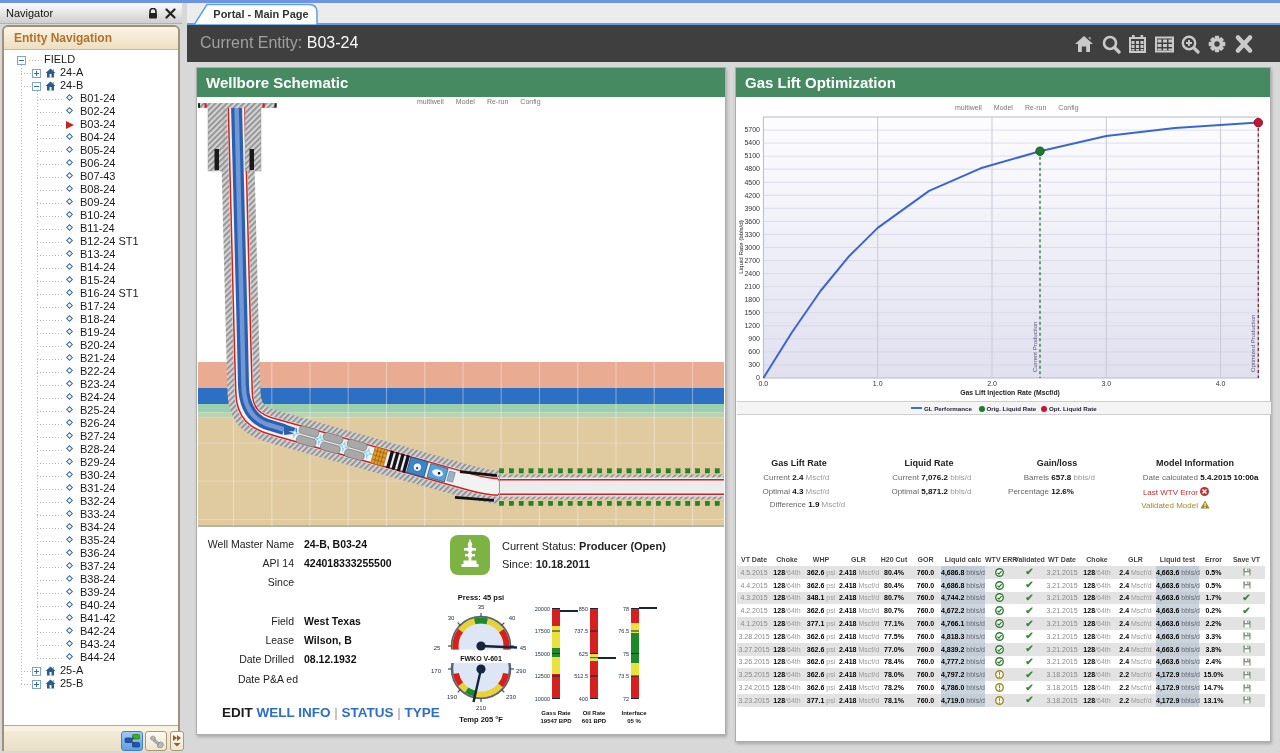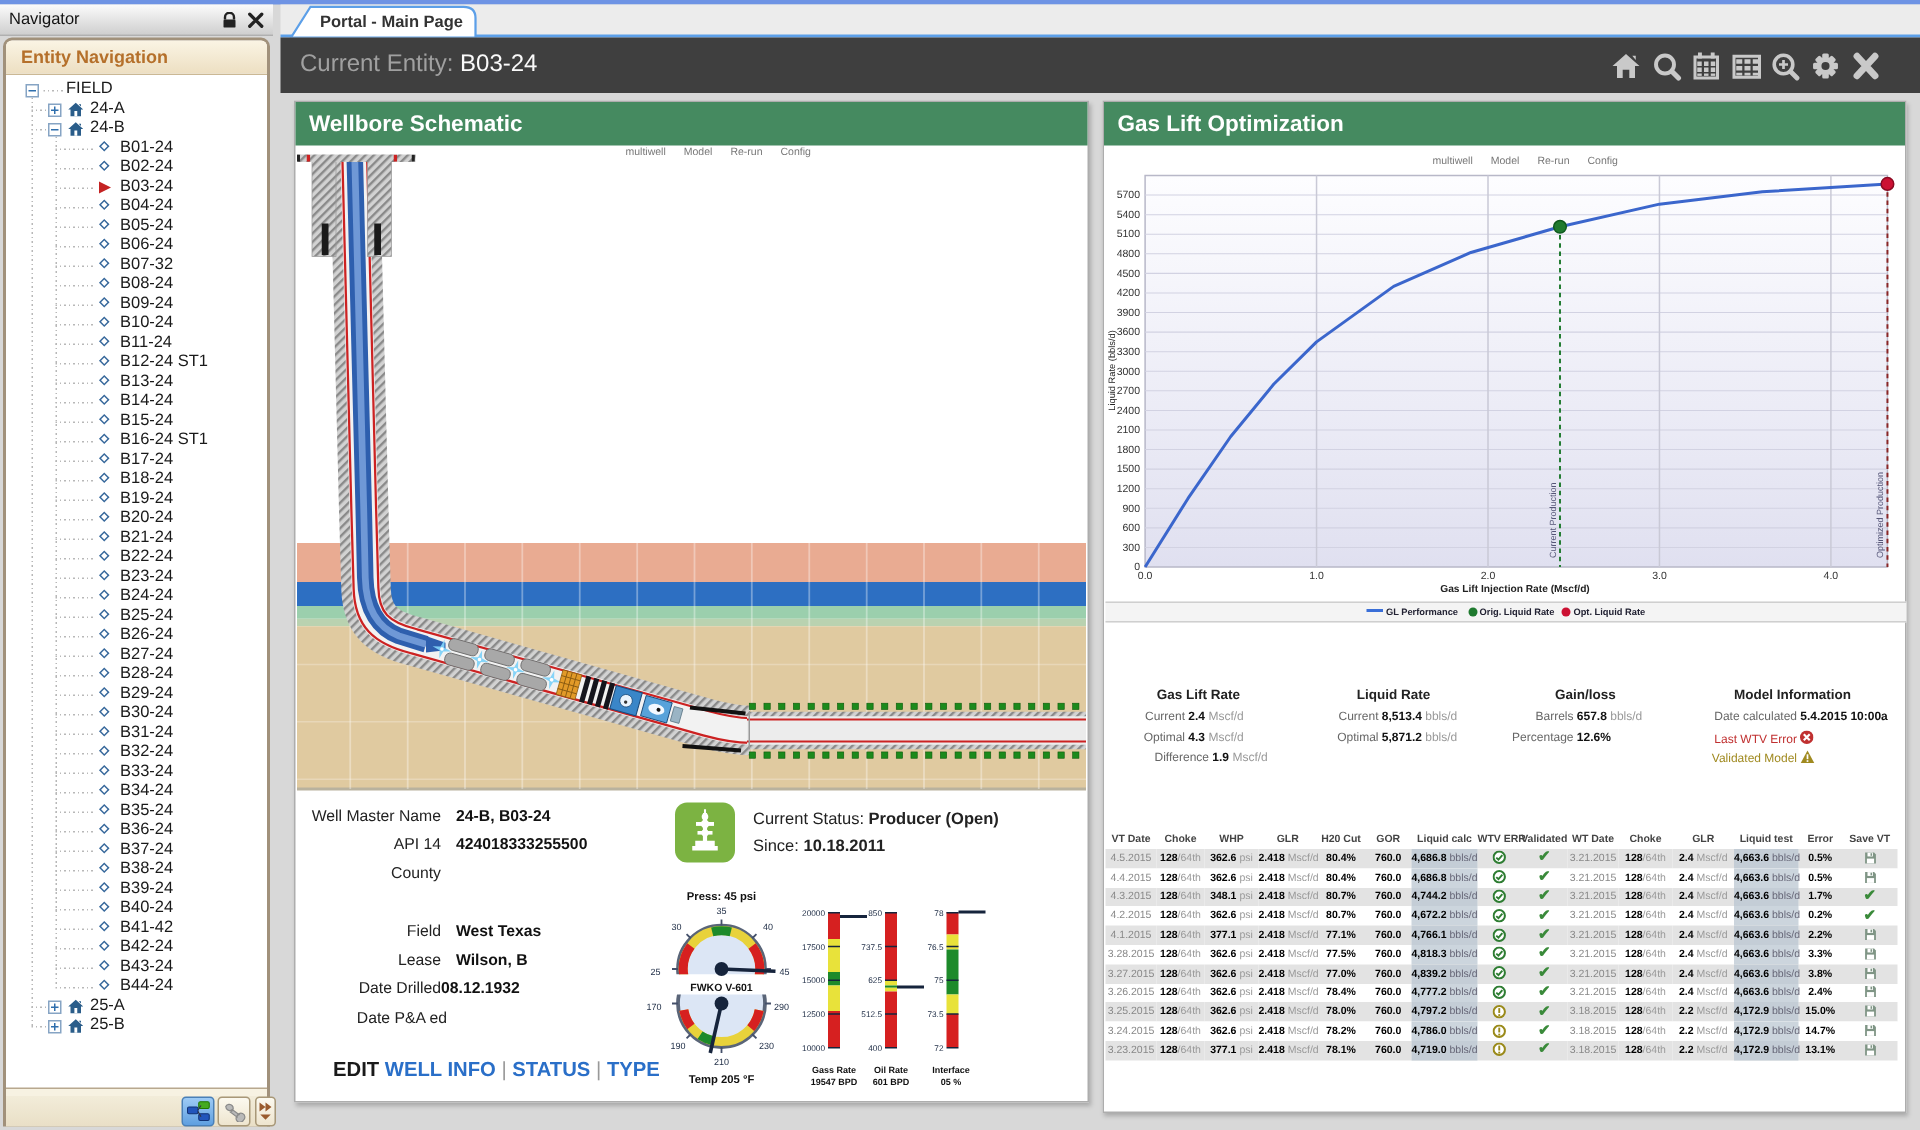--- a/index.html
+++ b/index.html
@@ -86,21 +86,21 @@
         <div class="dm" style="left:63px;top:83.0px"></div>
         <div class="trow" style="left:76px;top:80.0px">B04-24</div>
         <div class="doth" style="left:33px;top:100.0px;width:27px"></div>
         <div class="dm" style="left:63px;top:96.0px"></div>
         <div class="trow" style="left:76px;top:93.0px">B05-24</div>
         <div class="doth" style="left:33px;top:113.0px;width:27px"></div>
         <div class="dm" style="left:63px;top:109.0px"></div>
         <div class="trow" style="left:76px;top:106.0px">B06-24</div>
         <div class="doth" style="left:33px;top:126.0px;width:27px"></div>
         <div class="dm" style="left:63px;top:122.0px"></div>
-        <div class="trow" style="left:76px;top:119.0px">B07-32</div>
+        <div class="trow" style="left:76px;top:119.0px">B07-43</div>
         <div class="doth" style="left:33px;top:139.0px;width:27px"></div>
         <div class="dm" style="left:63px;top:135.0px"></div>
         <div class="trow" style="left:76px;top:132.0px">B08-24</div>
         <div class="doth" style="left:33px;top:152.0px;width:27px"></div>
         <div class="dm" style="left:63px;top:148.0px"></div>
         <div class="trow" style="left:76px;top:145.0px">B09-24</div>
         <div class="doth" style="left:33px;top:165.0px;width:27px"></div>
         <div class="dm" style="left:63px;top:161.0px"></div>
         <div class="trow" style="left:76px;top:158.0px">B10-24</div>
         <div class="doth" style="left:33px;top:178.0px;width:27px"></div>
@@ -431,24 +431,24 @@
           <circle cx="124" cy="0" r="4.2" fill="#eaf4fd" stroke="#1a4a7a" stroke-width="0.5"></circle>
           <circle cx="124" cy="1" r="1.1" fill="#333"></circle>
           <rect x="136" y="-7" width="18" height="14" fill="#58a2da" stroke="#1a4a7a" stroke-width="0.6"></rect>
           <ellipse cx="145" cy="0" rx="5.5" ry="3.4" fill="#f2f8ff"></ellipse>
           <circle cx="146.5" cy="0" r="1.3" fill="#111"></circle>
           <rect x="156" y="-5" width="6" height="10" fill="#9ab4c4" stroke="#5a7484" stroke-width="0.5"></rect>
         </g>
       </svg>
 <div class="abs" style="left:0;top:469.6px;width:330px;font-size:10.5px;white-space:nowrap"><span style="display:inline-block;width:97px;text-align:right;color:#222">Well Master Name</span><b style="margin-left:10px;color:#111">24-B, B03-24</b></div>
       <div class="abs" style="left:0;top:488.9px;width:330px;font-size:10.5px;white-space:nowrap"><span style="display:inline-block;width:97px;text-align:right;color:#222">API 14</span><b style="margin-left:10px;color:#111">424018333255500</b></div>
-      <div class="abs" style="left:0;top:508.2px;width:330px;font-size:10.5px;white-space:nowrap"><span style="display:inline-block;width:97px;text-align:right;color:#222">County</span><b style="margin-left:10px;color:#111"></b></div>
+      <div class="abs" style="left:0;top:508.2px;width:330px;font-size:10.5px;white-space:nowrap"><span style="display:inline-block;width:97px;text-align:right;color:#222">Since</span><b style="margin-left:10px;color:#111"></b></div>
       <div class="abs" style="left:0;top:546.8px;width:330px;font-size:10.5px;white-space:nowrap"><span style="display:inline-block;width:97px;text-align:right;color:#222">Field</span><b style="margin-left:10px;color:#111">West Texas</b></div>
       <div class="abs" style="left:0;top:566.1px;width:330px;font-size:10.5px;white-space:nowrap"><span style="display:inline-block;width:97px;text-align:right;color:#222">Lease</span><b style="margin-left:10px;color:#111">Wilson, B</b></div>
-      <div class="abs" style="left:0;top:585.4px;width:330px;font-size:10.5px;white-space:nowrap"><span style="display:inline-block;width:97px;text-align:right;color:#222">Date Drilled</span><b style="color:#111">08.12.1932</b></div>
+      <div class="abs" style="left:0;top:585.4px;width:330px;font-size:10.5px;white-space:nowrap"><span style="display:inline-block;width:97px;text-align:right;color:#222">Date Drilled</span><b style="margin-left:10px;color:#111">08.12.1932</b></div>
       <div class="abs" style="left:0;top:604.7px;width:330px;font-size:10.5px;white-space:nowrap"><span style="display:inline-block;width:101px;text-align:right;color:#222">Date P&amp;A ed</span><b style="margin-left:10px;color:#111"></b></div>
       <div class="abs" style="left:25px;top:637px;font-size:13.5px;font-weight:bold;color:#1a1a1a">EDIT <span style="color:#2a6fc8">WELL INFO</span> <span style="color:#999;font-weight:normal">|</span> <span style="color:#2a6fc8">STATUS</span> <span style="color:#999;font-weight:normal">|</span> <span style="color:#2a6fc8">TYPE</span></div>
       <div class="abs" style="left:253px;top:467px;width:40px;height:40px;border-radius:8px;background:#7cb342"><svg width="40" height="40" viewBox="0 0 40 40">
           <g fill="#fff">
             <rect x="18.6" y="7" width="2.8" height="22"></rect>
             <circle cx="20" cy="9.5" r="2.2"></circle>
             <rect x="19.3" y="4.5" width="1.4" height="4"></rect>
             <rect x="14" y="13" width="12" height="2.6"></rect>
             <circle cx="20" cy="14.3" r="2.8"></circle>
             <rect x="15" y="19" width="10" height="2.4"></rect>
@@ -636,21 +636,21 @@
       </svg>
 <div class="abs" style="left:1px;top:333px;width:534px;height:14px;line-height:13px;background:#f4f4f4;border-top:1px solid #cfcfcf;border-bottom:1px solid #cfcfcf;text-align:center;font-size:6.2px;font-weight:bold;color:#223"><span style="display:inline-block;width:11px;height:2px;background:#3a6fd8;vertical-align:2px"></span> GL Performance <span style="display:inline-block;width:6px;height:6px;border-radius:50%;background:#1f7a2f;vertical-align:-1px;margin-left:5px"></span> Orig. Liquid Rate<span style="display:inline-block;width:6px;height:6px;border-radius:50%;background:#cc1133;vertical-align:-1px;margin-left:5px"></span> Opt. Liquid Rate</div>
 <div class="abs" style="left:0;top:0">
         <div class="abs" style="left:63px;top:390px;width:200px;margin-left:-100px;text-align:center;font-size:9px;font-weight:bold;color:#222">Gas Lift Rate</div>
         <div class="abs" style="left:193px;top:390px;width:200px;margin-left:-100px;text-align:center;font-size:9px;font-weight:bold;color:#222">Liquid Rate</div>
         <div class="abs" style="left:321px;top:390px;width:200px;margin-left:-100px;text-align:center;font-size:9px;font-weight:bold;color:#222">Gain/loss</div>
         <div class="abs" style="left:459px;top:390px;width:200px;margin-left:-100px;text-align:center;font-size:9px;font-weight:bold;color:#222">Model Information</div>
         <div class="abs" style="left:0px;top:405.0px;font-size:8px;white-space:nowrap"><span style="display:inline-block;width:54px;text-align:right;color:#666">Current</span> <b style="color:#111">2.4</b> <span style="color:#999">Mscf/d</span></div>
         <div class="abs" style="left:0px;top:418.5px;font-size:8px;white-space:nowrap"><span style="display:inline-block;width:54px;text-align:right;color:#666">Optimal</span> <b style="color:#111">4.3</b> <span style="color:#999">Mscf/d</span></div>
         <div class="abs" style="left:16px;top:432.0px;font-size:8px;white-space:nowrap"><span style="display:inline-block;width:54px;text-align:right;color:#666">Difference</span> <b style="color:#111">1.9</b> <span style="color:#999">Mscf/d</span></div>
-        <div class="abs" style="left:125px;top:405.0px;font-size:8px;white-space:nowrap"><span style="display:inline-block;width:58px;text-align:right;color:#666">Current</span> <b style="color:#111">8,513.4</b> <span style="color:#999">bbls/d</span></div>
+        <div class="abs" style="left:125px;top:405.0px;font-size:8px;white-space:nowrap"><span style="display:inline-block;width:58px;text-align:right;color:#666">Current</span> <b style="color:#111">7,076.2</b> <span style="color:#999">bbls/d</span></div>
         <div class="abs" style="left:125px;top:418.5px;font-size:8px;white-space:nowrap"><span style="display:inline-block;width:58px;text-align:right;color:#666">Optimal</span> <b style="color:#111">5,871.2</b> <span style="color:#999">bbls/d</span></div>
         <div class="abs" style="left:243px;top:405.0px;font-size:8px;white-space:nowrap"><span style="display:inline-block;width:70px;text-align:right;color:#666">Barrels</span> <b style="color:#111">657.8</b> <span style="color:#999">bbls/d</span></div>
         <div class="abs" style="left:243px;top:418.5px;font-size:8px;white-space:nowrap"><span style="display:inline-block;width:70px;text-align:right;color:#666">Percentage</span> <b style="color:#111">12.6%</b></div>
         <div class="abs" style="left:362px;top:405.0px;font-size:8px;white-space:nowrap"><span style="display:inline-block;width:100px;text-align:right;color:#666">Date calculated</span> <b style="color:#111">5.4.2015 10:00a</b></div>
         <div class="abs" style="left:362px;top:418.5px;font-size:8px;white-space:nowrap"><span style="display:inline-block;width:100px;text-align:right;color:#c03030">Last WTV Error</span> <svg width="9" height="9" viewBox="0 0 10 10" style="vertical-align:-1px">
             <circle cx="5" cy="5" r="5" fill="#c03030"></circle>
             <path d="M2.8 2.8 L7.2 7.2 M7.2 2.8 L2.8 7.2" stroke="#fff" stroke-width="1.6"></path>
           </svg></div>
         <div class="abs" style="left:362px;top:432px;font-size:8px;white-space:nowrap"><span style="display:inline-block;width:100px;text-align:right;color:#a08a20">Validated Model</span> <svg width="10" height="9" viewBox="0 0 12 11" style="vertical-align:-1px">
             <path d="M6 0.5 L11.5 10.5 L0.5 10.5 Z" fill="#a08a20"></path>

